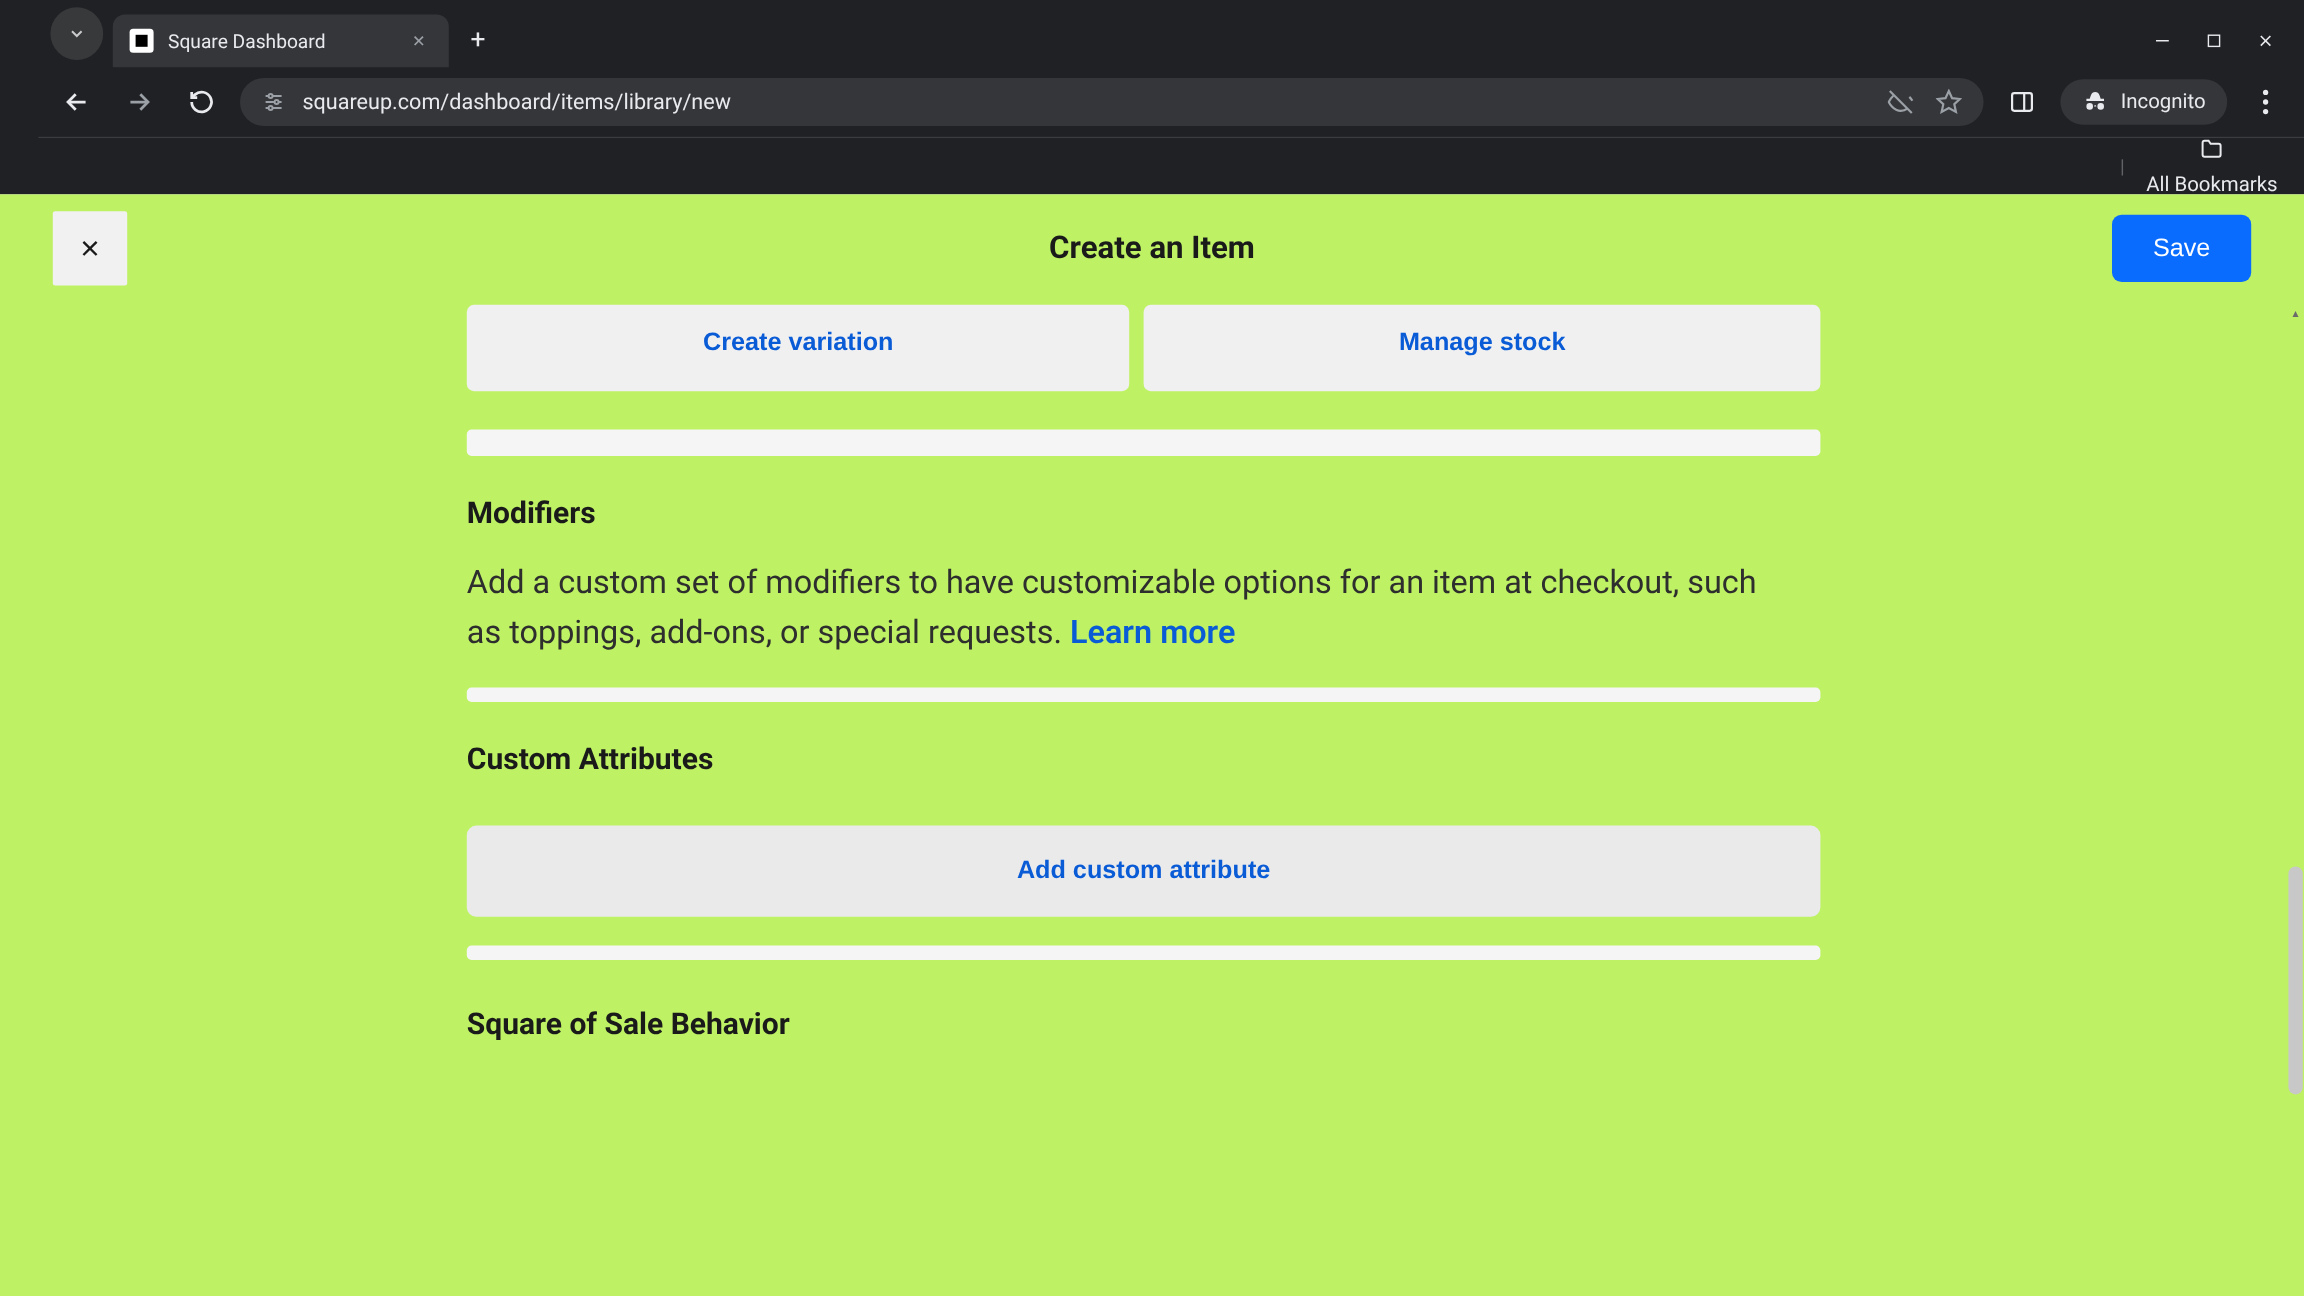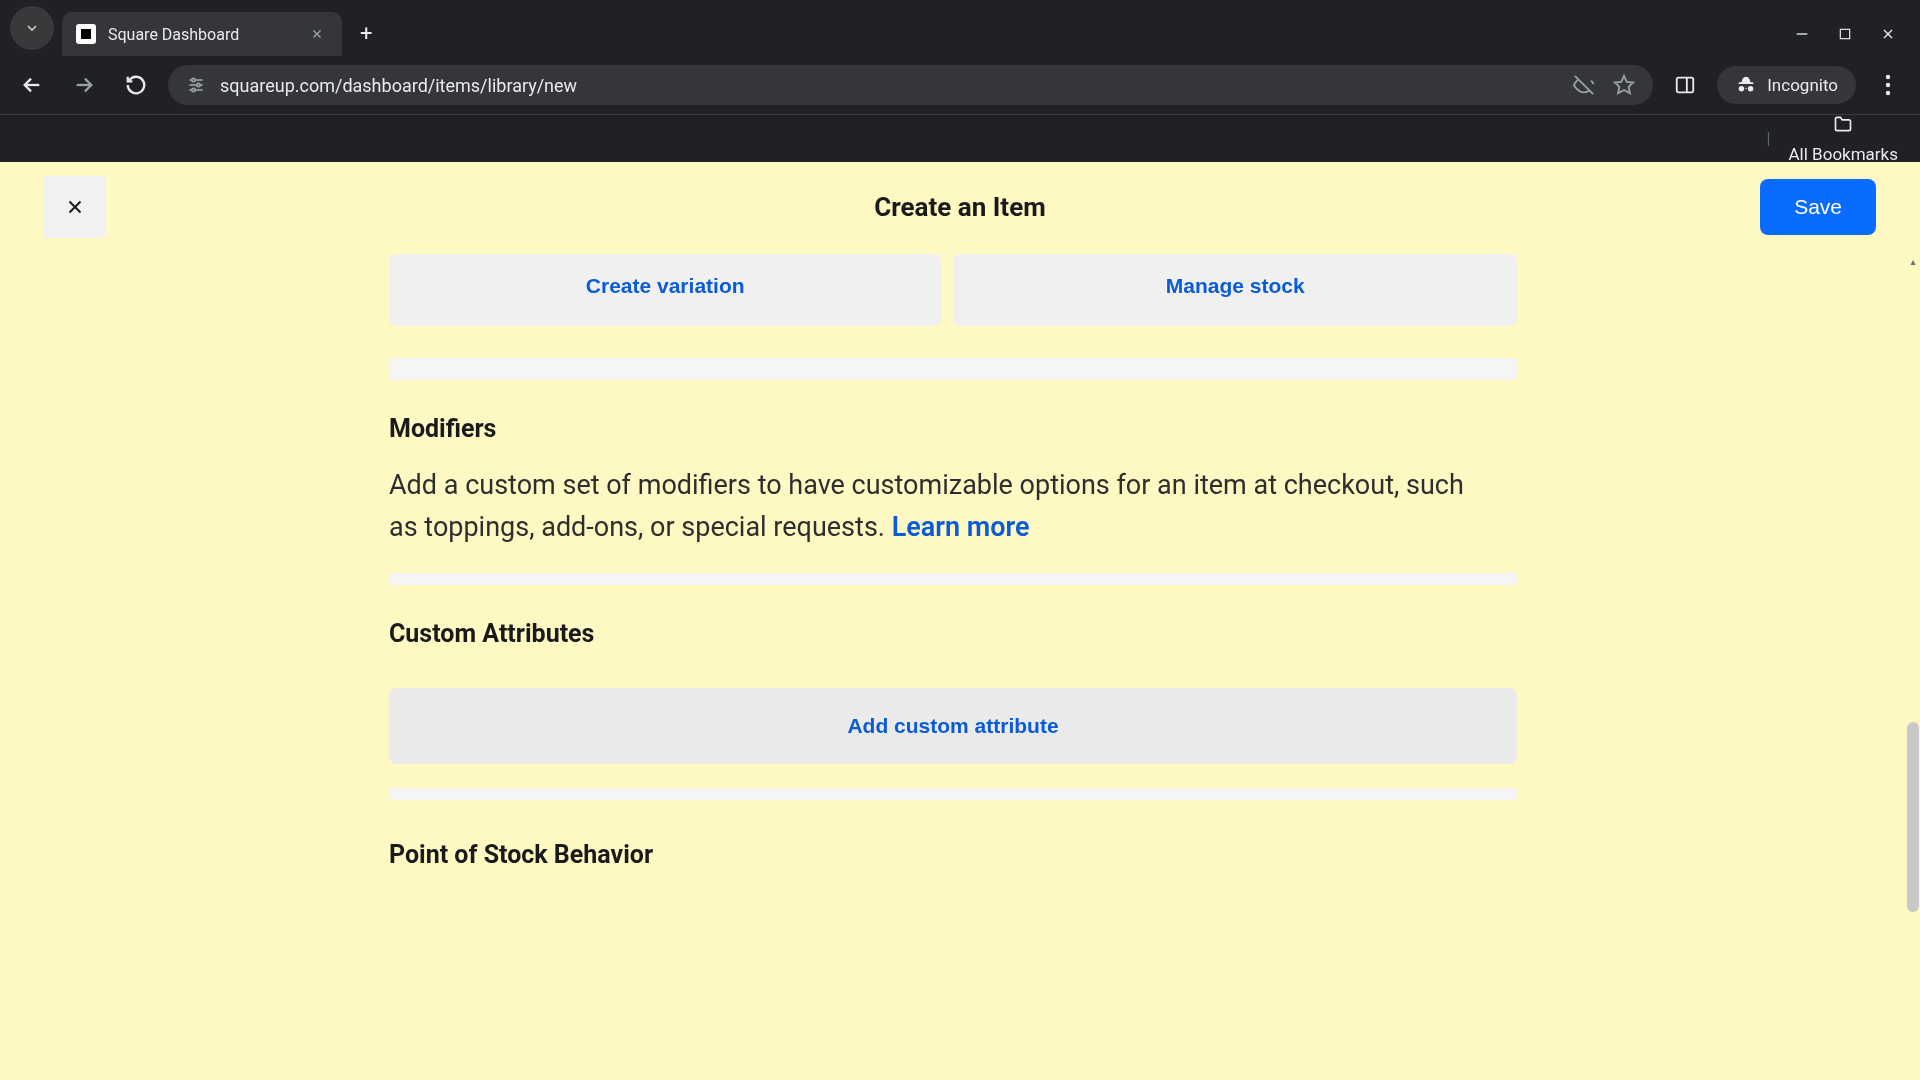--- a/index.html
+++ b/index.html
@@ -1,19 +1,19 @@
 <!DOCTYPE html>
 <html><head>
 <meta charset="utf-8">
 <style>
 * { margin: 0; padding: 0; box-sizing: border-box; }
 html, body { width: 1920px; height: 1080px; overflow: hidden; font-family: -apple-system, BlinkMacSystemFont, "Segoe UI", Roboto, Helvetica, Arial, sans-serif; }
 
 
-.browser-chrome { background: #202124; width: 100%; }
+.browser-chrome { background: #202124; width: 100%; padding-left: 32px; }
 .tab-strip { height: 56px; display: flex; align-items: flex-end; padding-left: 10px; }
 .tab-dropdown { width: 44px; height: 44px; display: flex; align-items: center; justify-content: center; color: #c9cacb; border-radius: 50%; background: #37393b; margin-bottom: 6px; margin-right: 8px; cursor: pointer; }
 .tab { height: 44px; background: #35363a; border-radius: 10px 10px 0 0; display: flex; align-items: center; padding: 0 14px; min-width: 280px; position: relative; }
 .tab-favicon { width: 20px; height: 20px; background: #fff; border-radius: 3px; margin-right: 12px; display: flex; align-items: center; justify-content: center; }
 .tab-favicon-inner { width: 10px; height: 10px; background: #000; }
 .tab-title { color: #e8eaed; font-size: 16px; flex: 1; }
 .tab-close { color: #9aa0a6; font-size: 16px; cursor: pointer; padding: 4px; }
 .new-tab { color: #e8eaed; font-size: 22px; padding: 10px 18px; cursor: pointer; }
 .window-controls { margin-left: auto; display: flex; gap: 28px; padding-right: 24px; color: #e8eaed; align-items: center; height: 44px; }
 .win-ctrl { cursor: pointer; font-size: 16px; }
@@ -27,21 +27,21 @@
 .url-right-icons { display: flex; gap: 18px; align-items: center; color: #9aa0a6; }
 .ext-icon { width: 40px; height: 40px; display: flex; align-items: center; justify-content: center; color: #e8eaed; cursor: pointer; }
 .incognito-badge { display: flex; align-items: center; gap: 10px; background: #35363a; border-radius: 22px; padding: 8px 18px; color: #e8eaed; font-size: 17px; }
 .menu-btn { width: 40px; height: 40px; display: flex; align-items: center; justify-content: center; color: #e8eaed; cursor: pointer; }
 
 .bookmarks-bar { height: 48px; display: flex; align-items: center; justify-content: flex-end; padding: 0 22px; border-top: 1px solid #3c3d40; }
 .bookmarks-sep { color: #5f6368; margin-right: 18px; }
 .all-bookmarks { display: flex; align-items: center; gap: 10px; color: #e8eaed; font-size: 17px; cursor: pointer; flex-direction: column; }
 
 
-.page { background: #fef9c3; width: 100%; height: calc(1080px - 162px); position: relative; }
+.page { background: #bef264; width: 100%; height: calc(1080px - 162px); position: relative; }
 
 .page-header { height: 90px; display: flex; align-items: center; padding: 0 44px; position: relative; }
 .close-btn { width: 62px; height: 62px; background: #f1f1f2; display: flex; align-items: center; justify-content: center; cursor: pointer; font-size: 26px; color: #1a1a1a; border-radius: 2px; }
 .page-title { position: absolute; left: 50%; transform: translateX(-50%); font-size: 26px; font-weight: 700; color: #1a1a1a; }
 .save-btn { margin-left: auto; background: #0a6cff; color: #fff; border: none; border-radius: 8px; padding: 16px 34px; font-size: 21px; font-weight: 400; cursor: pointer; }
 
 .page-body { position: absolute; top: 90px; bottom: 0; left: 0; right: 14px; overflow: hidden; }
 .content { width: 1128px; margin: 0 auto; }
 
 .action-row { display: flex; gap: 12px; margin-top: 2px; }
@@ -219,21 +219,21 @@
 
 
       <div class="section-gap thin"></div>
 
       <h2 class="section-heading">Custom Attributes</h2>
 
       <button class="wide-btn" style="margin-top:40px">Add custom attribute</button>
 
       <div class="section-gap thin"></div>
 
-      <h2 class="section-heading" style="margin-top:40px">Point of Stock Behavior</h2>
+      <h2 class="section-heading" style="margin-top:40px">Square of Sale Behavior</h2>
 
     </div>
   </div>
 
   <div class="vscroll">
     <div class="vscroll-up">▴</div>
     <div class="vscroll-thumb"></div>
   </div>
 
 </div>

